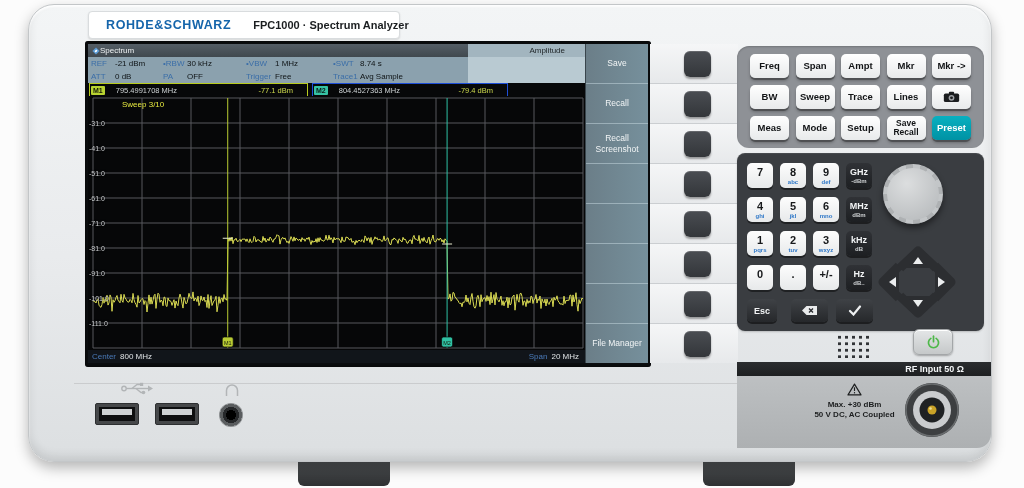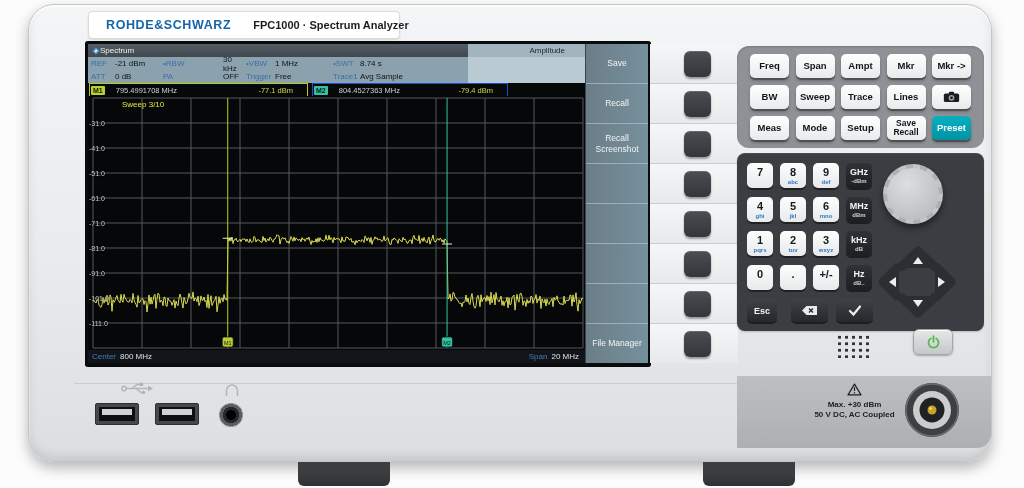--- a/index.html
+++ b/index.html
@@ -30,21 +30,21 @@
   .titlebar { position:absolute; left:0; top:0; width:497px; height:13px; background:linear-gradient(#545e66,#40484e);
     display:flex; align-items:center; padding-left:4px; }
   .titlebar .app-title { color:#eef1f2; font-size:8px; }
   .menu-header { position:absolute; left:380px; top:0; width:117px; height:13px; background:#a2b5bf;
     display:flex; align-items:center; justify-content:flex-end; padding-right:20px; font-size:8px; color:#22282b; }
   .param-right { position:absolute; left:380px; top:13px; width:117px; height:26px; background:#b9cad2; }
 
   .param-rows { position:absolute; left:0; top:13px; width:380px; height:26px; background:#8ba1ae; font-size:8px; }
   .param-row { display:flex; height:13px; align-items:center; }
   .pcell { display:flex; align-items:center; padding-left:3px; }
-  .pcell:nth-child(1){ width:72px; } .pcell:nth-child(2){ width:83px;gap:36px; } .pcell:nth-child(3){ width:87px; } .pcell:nth-child(4){ width:138px; }
+  .pcell:nth-child(1){ width:72px; } .pcell:nth-child(2){ width:83px; } .pcell:nth-child(3){ width:87px; } .pcell:nth-child(4){ width:138px; }
   .plabel { color:#3b6ea8; min-width:24px; }
   .pcell:nth-child(3) .plabel { min-width:29px; } .pcell:nth-child(4) .plabel { min-width:27px; }
   .pvalue { color:#0f1416; }
 
   .marker-bar { position:absolute; left:0; top:39px; width:497px; height:13px; background:#070809; }
   .marker-box { position:absolute; top:0; height:14px; display:flex; align-items:center; font-size:7.5px;gap:8px; }
   .marker-box.m1 { left:1px; width:219px; border:1px solid #b9cc1e; }
   .marker-box.m2 { left:224px; width:196px; border:1px solid #1d4ed8; }
   .mchip { font-weight:bold; font-size:7px; padding:0 2px; margin-left:1px; line-height:9px; border-radius:1px; color:#14190a; }
   .marker-box.m1 .mchip { background:#b8d331; }
@@ -459,20 +459,23 @@
     </svg>
   </div>
 
   <div class="speaker"></div>
   <button class="power-btn">
     <svg width="15" height="15" viewBox="0 0 16 16">
       <path d="M5.2 3.6 A5.4 5.4 0 1 0 10.8 3.6" stroke="#4db848" stroke-width="1.8" fill="none" stroke-linecap="round"></path>
       <path d="M8 1.2 V7.2" stroke="#4db848" stroke-width="1.8" stroke-linecap="round"></path>
     </svg>
   </button>
+  <div class="rf-strip">
+    <span>RF Input 50 Ω</span>
+  </div>
   <div class="lower-panel">
     <div class="warn">
       <svg width="15" height="13" viewBox="0 0 20 18">
         <path d="M10 1.5 L19 16.5 H1 Z" fill="none" stroke="#1c1e1f" stroke-width="1.6" stroke-linejoin="round"></path>
         <rect x="9.2" y="6" width="1.6" height="5" fill="#1c1e1f"></rect>
         <rect x="9.2" y="12.6" width="1.6" height="1.8" fill="#1c1e1f"></rect>
       </svg>
       <div class="wline">Max. +30 dBm</div>
       <div class="wline">50 V DC, AC Coupled</div>
     </div>

